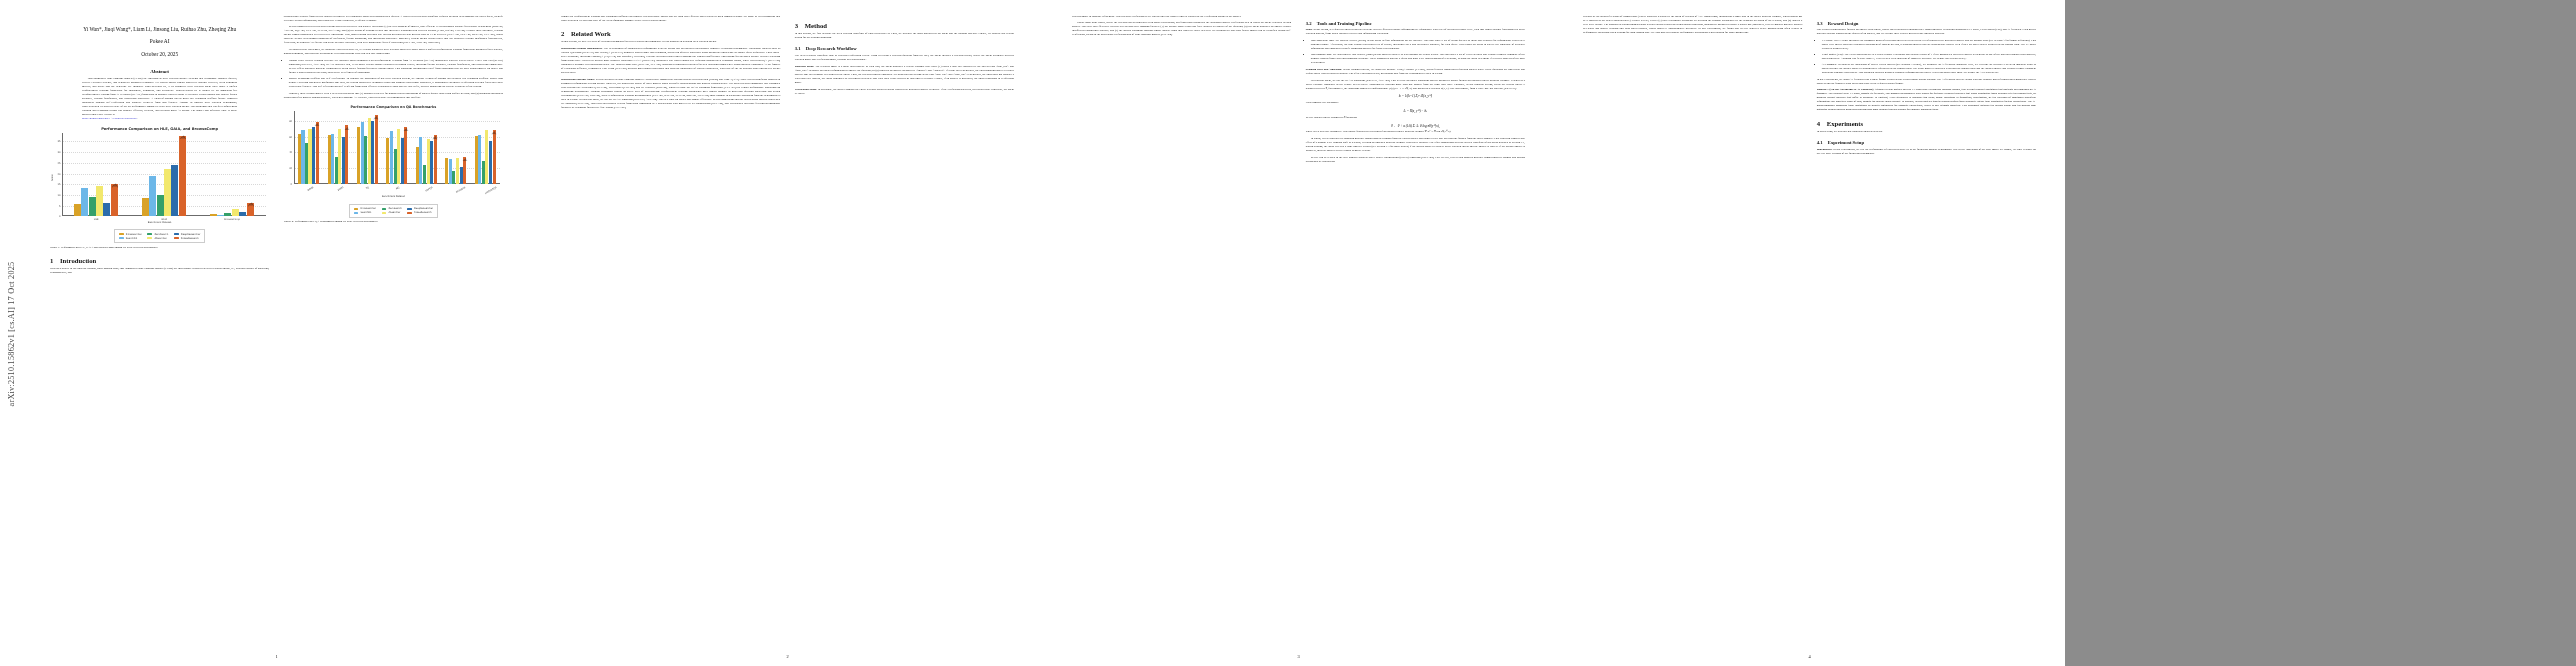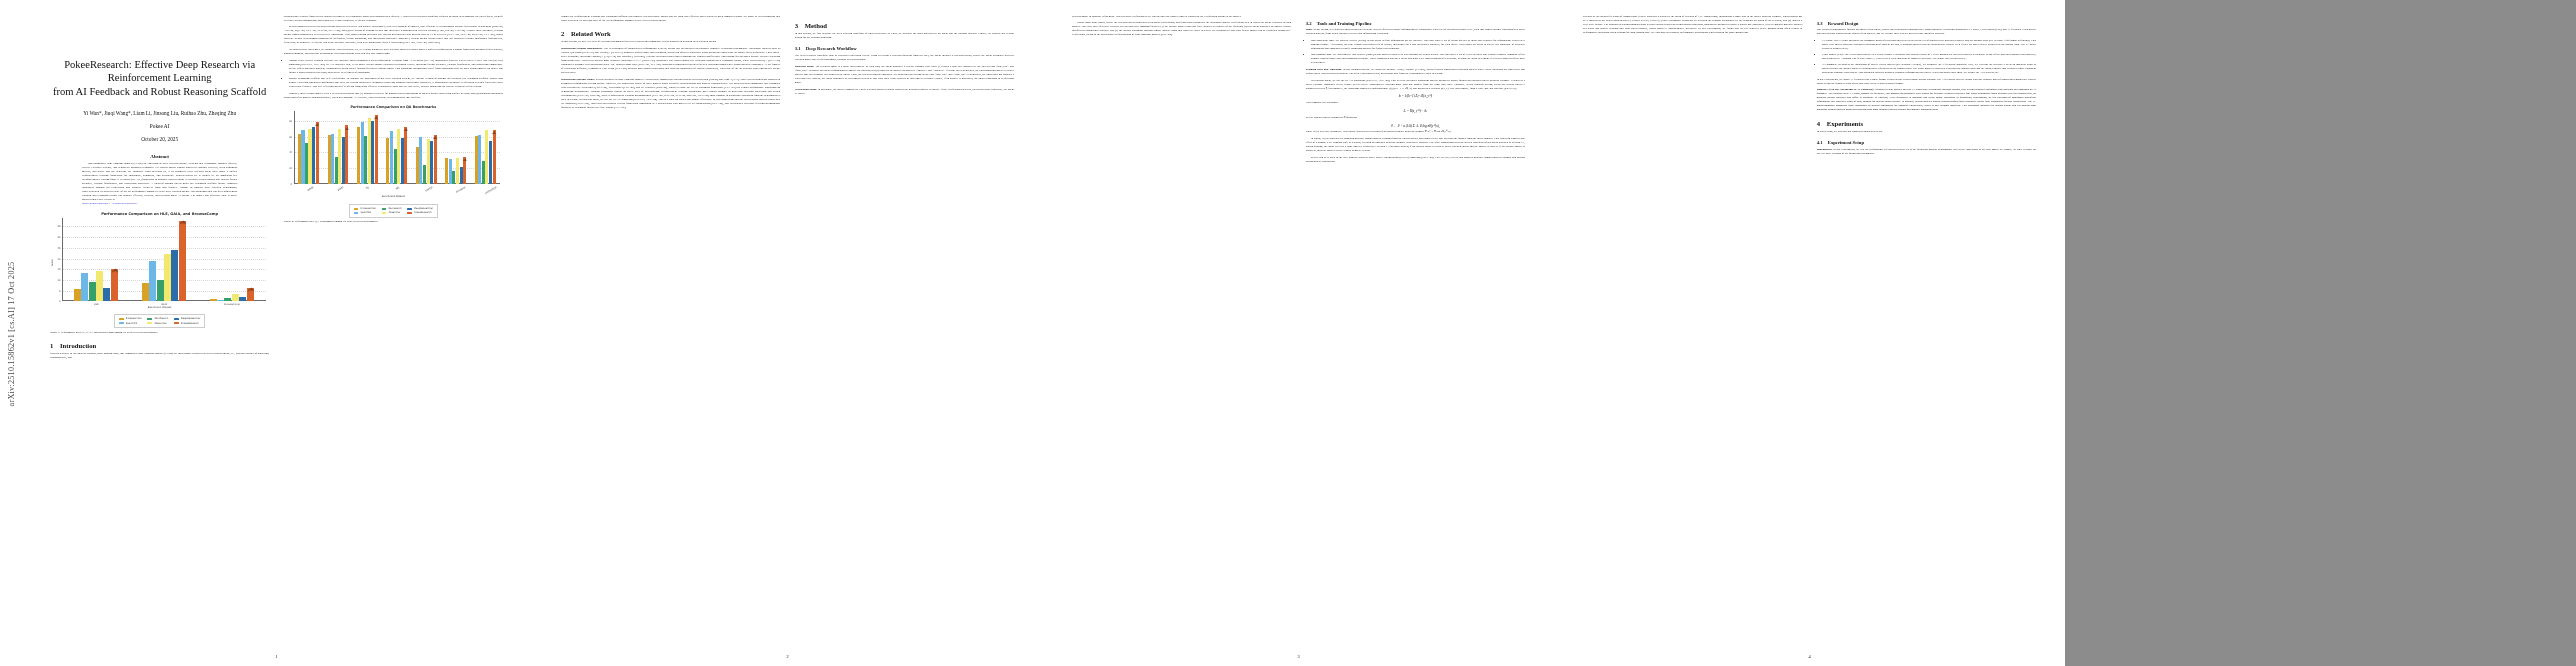--- a/index.html
+++ b/index.html
@@ -121,24 +121,20 @@
 <div class="spread">
 
   <div class="arxiv-stamp">
     <span class="vtext">arXiv:2510.15862v1  [cs.AI]  17 Oct 2025</span>
   </div>
 
   <div class="page first">
     <div class="cols">
 
       <div class="col">
-        <div class="title">
-          <div>PokeeResearch: Effective Deep Research via Reinforcement Learning</div>
-          <div>from AI Feedback and Robust Reasoning Scaffold</div>
-        </div>
         <div class="authors">Yi Wan*, Jiuqi Wang*, Liam Li, Jinsong Liu, Ruihao Zhu, Zheqing Zhu</div>
         <div class="affil">Pokee AI</div>
         <div class="date">October 20, 2025</div>
 
         <div class="abs-head">Abstract</div>
         <div class="abstract">
           <span class="ind">Tool-augmented large language models (LLMs) are emerging as deep research agents—systems that decompose complex queries, retrieve external evidence, and synthesize grounded responses. Yet current agents remain limited by shallow retrieval, weak alignment metrics, and brittle tool-use behavior. We introduce PokeeResearch-7B, a 7B-parameter deep research agent built under a unified reinforcement learning framework for robustness, alignment, and scalability. PokeeResearch-7B is trained by an annotation-free Reinforcement Learning from AI Feedback (RLAIF) framework to optimize policies using LLM-based reward signals that capture factual accuracy, citation faithfulness, and instruction adherence. A chain-of-thought-driven multi-call reasoning scaffold further enhances robustness through self-verification and adaptive recovery from tool failures. Among 10 popular deep research benchmarks, PokeeResearch-7B achieves state-of-the-art performance among 7B-scale deep research agents. This highlights that careful reinforcement learning and reasoning design can produce efficient, resilient, and research-grade AI agents. The model and inference code is open-sourced under MIT license at</span>
           <a class="lnk" href="#">https://github.com/Pokee-AI/PokeeResearchOSS</a><span>.</span>
         </div>
 

